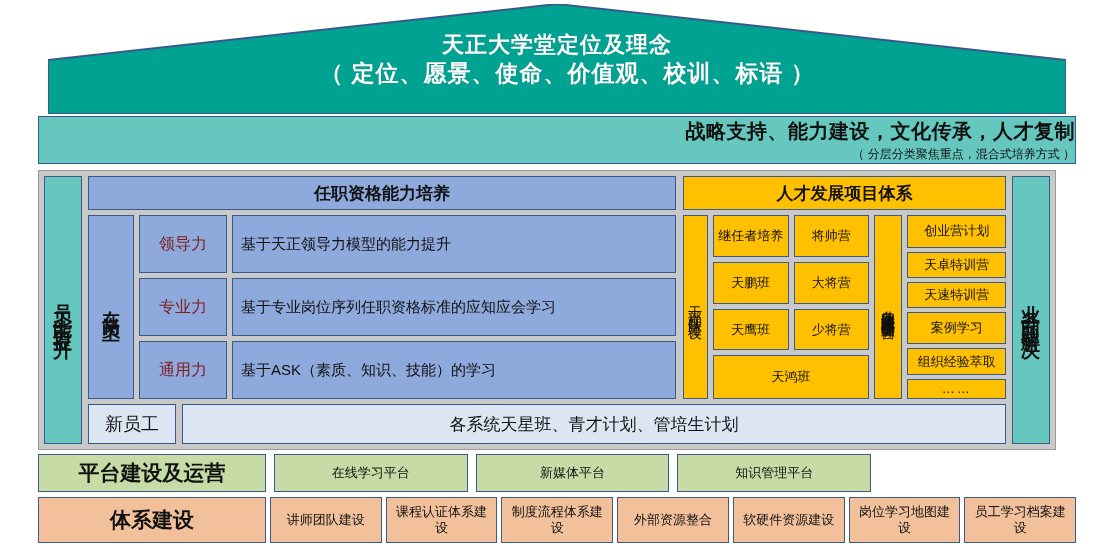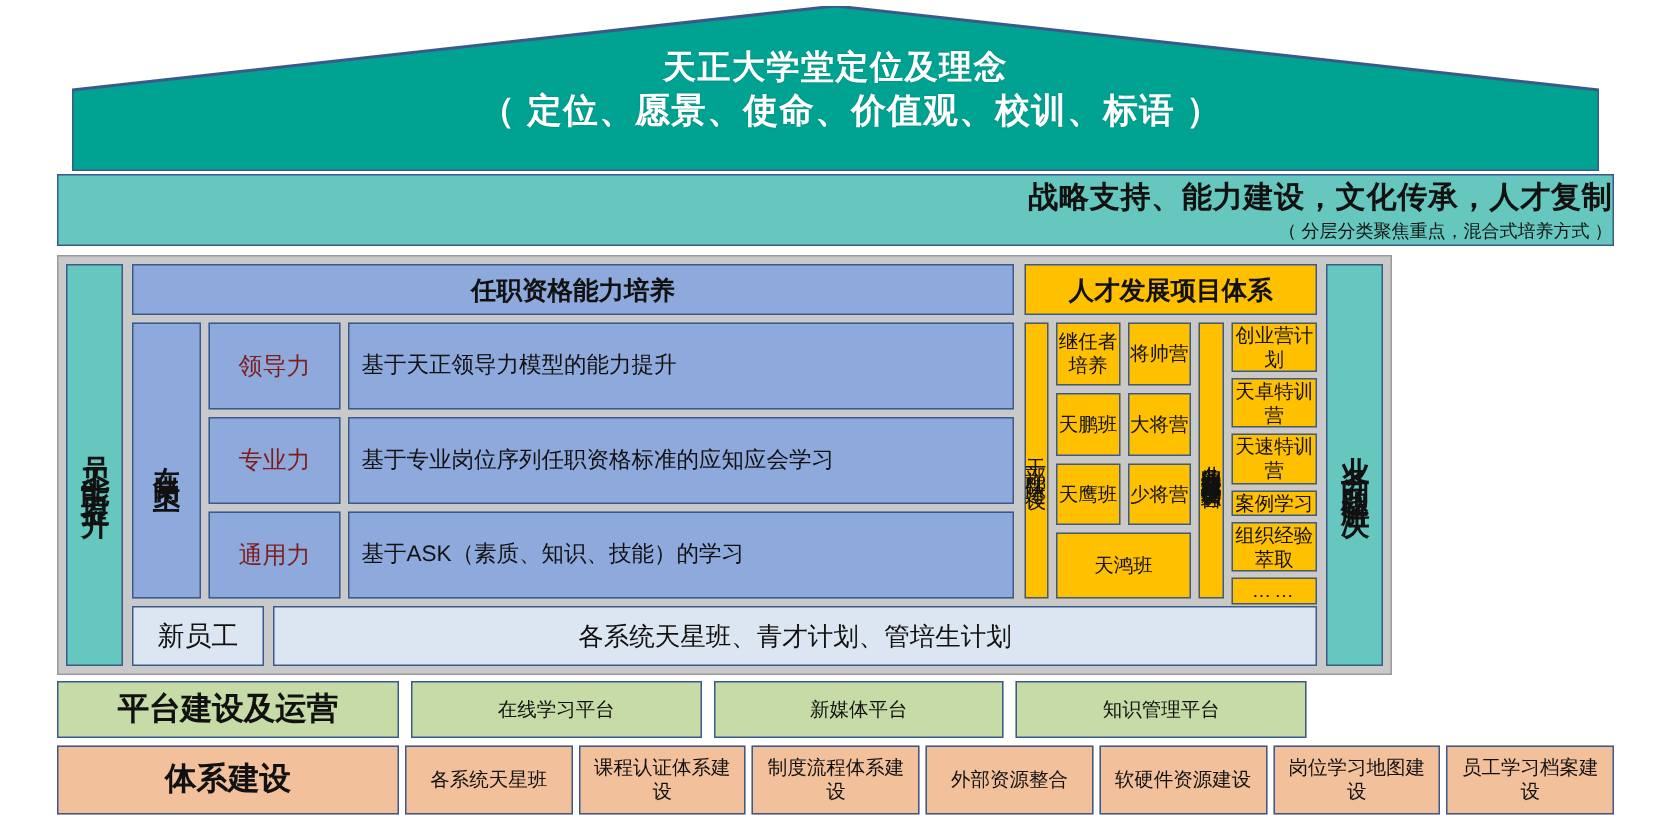--- a/index.html
+++ b/index.html
@@ -29,21 +29,21 @@
     position:absolute;left:38px;top:116px;width:1038px;height:48px;
     background:#66C7BE;border:1px solid #3a5a8c;
     box-sizing:border-box;
     display:flex;flex-direction:column;align-items:flex-end;justify-content:center;
   }
   .band-main{font-size:20px;font-weight:bold;color:#111;letter-spacing:.5px;}
   .band-sub{font-size:12px;color:#111;margin-top:1px;}
 
   
   .frame{
-    position:absolute;left:38px;top:170px;width:890px;height:280px;
+    position:absolute;left:38px;top:170px;width:1018px;height:280px;
     background:#C9C9C9;border:1px solid #9a9a9a;box-sizing:border-box;
     display:flex;align-items:stretch;padding:5px;gap:6px;
   }
   .sidecol{
     width:38px;background:#66C7BE;border:1px solid #3a5a8c;box-sizing:border-box;
     display:flex;align-items:center;justify-content:center;
   }
   .vtext{
     writing-mode:vertical-rl;text-orientation:upright;
     font-size:19px;font-weight:bold;color:#111;letter-spacing:7px;
@@ -257,21 +257,21 @@
 
   <div class="row-green">
     <div class="gbox gbox-lead">平台建设及运营</div>
     <div class="gbox">在线学习平台</div>
     <div class="gbox">新媒体平台</div>
     <div class="gbox">知识管理平台</div>
   </div>
 
   <div class="row-peach">
     <div class="pbox pbox-lead">体系建设</div>
-    <div class="pbox">各系统天星班</div>
+    <div class="pbox">讲师团队建设</div>
     <div class="pbox">课程认证体系建设</div>
     <div class="pbox">制度流程体系建设</div>
     <div class="pbox">外部资源整合</div>
     <div class="pbox">软硬件资源建设</div>
     <div class="pbox">岗位学习地图建设</div>
     <div class="pbox">员工学习档案建设</div>
   </div>
 
 </div>
 

